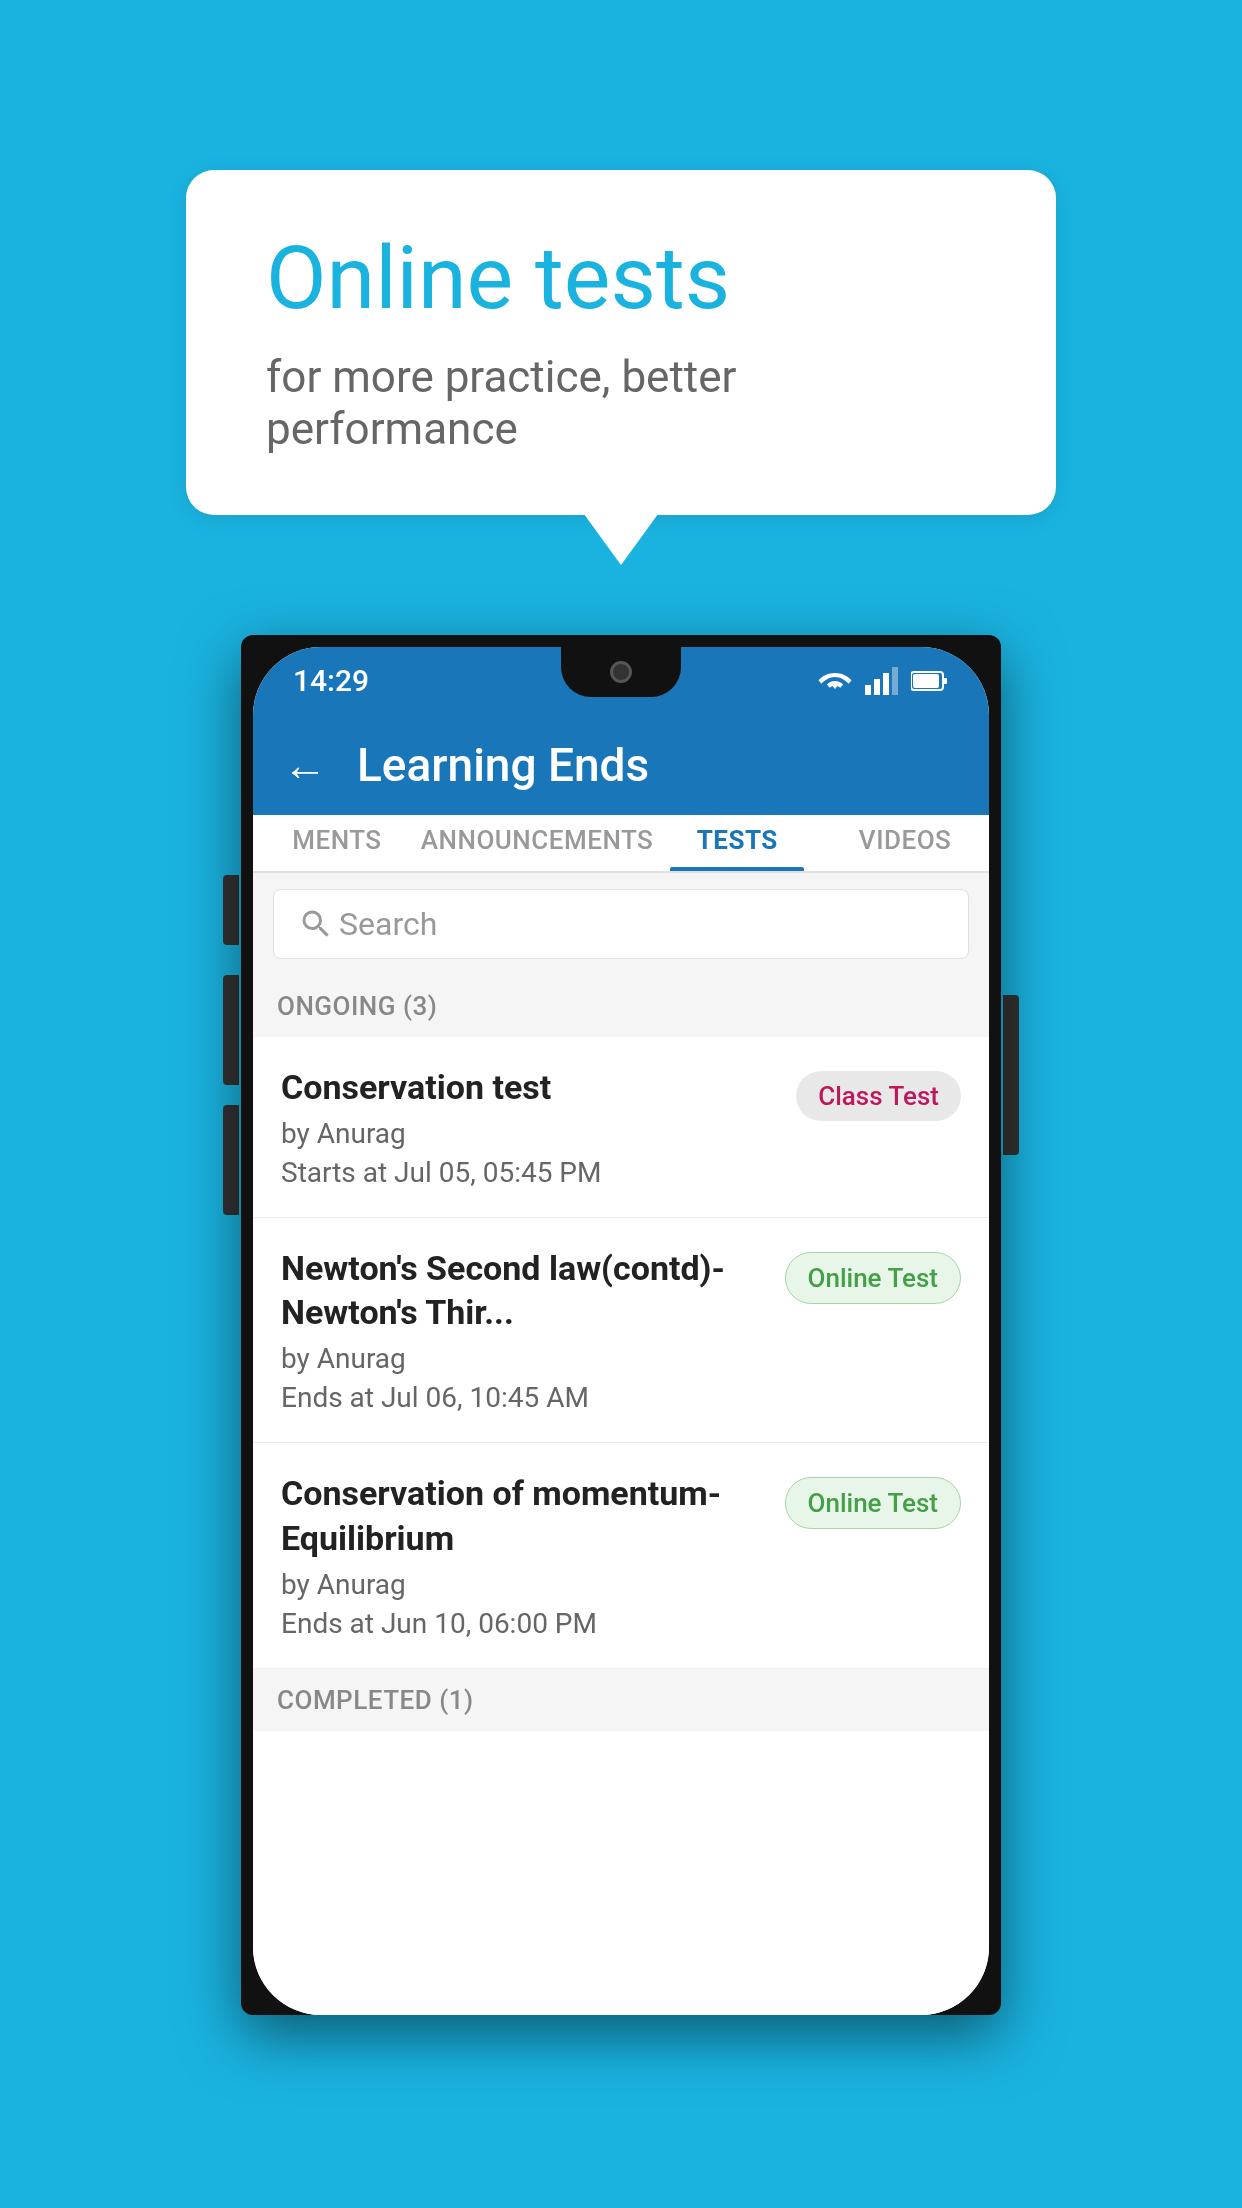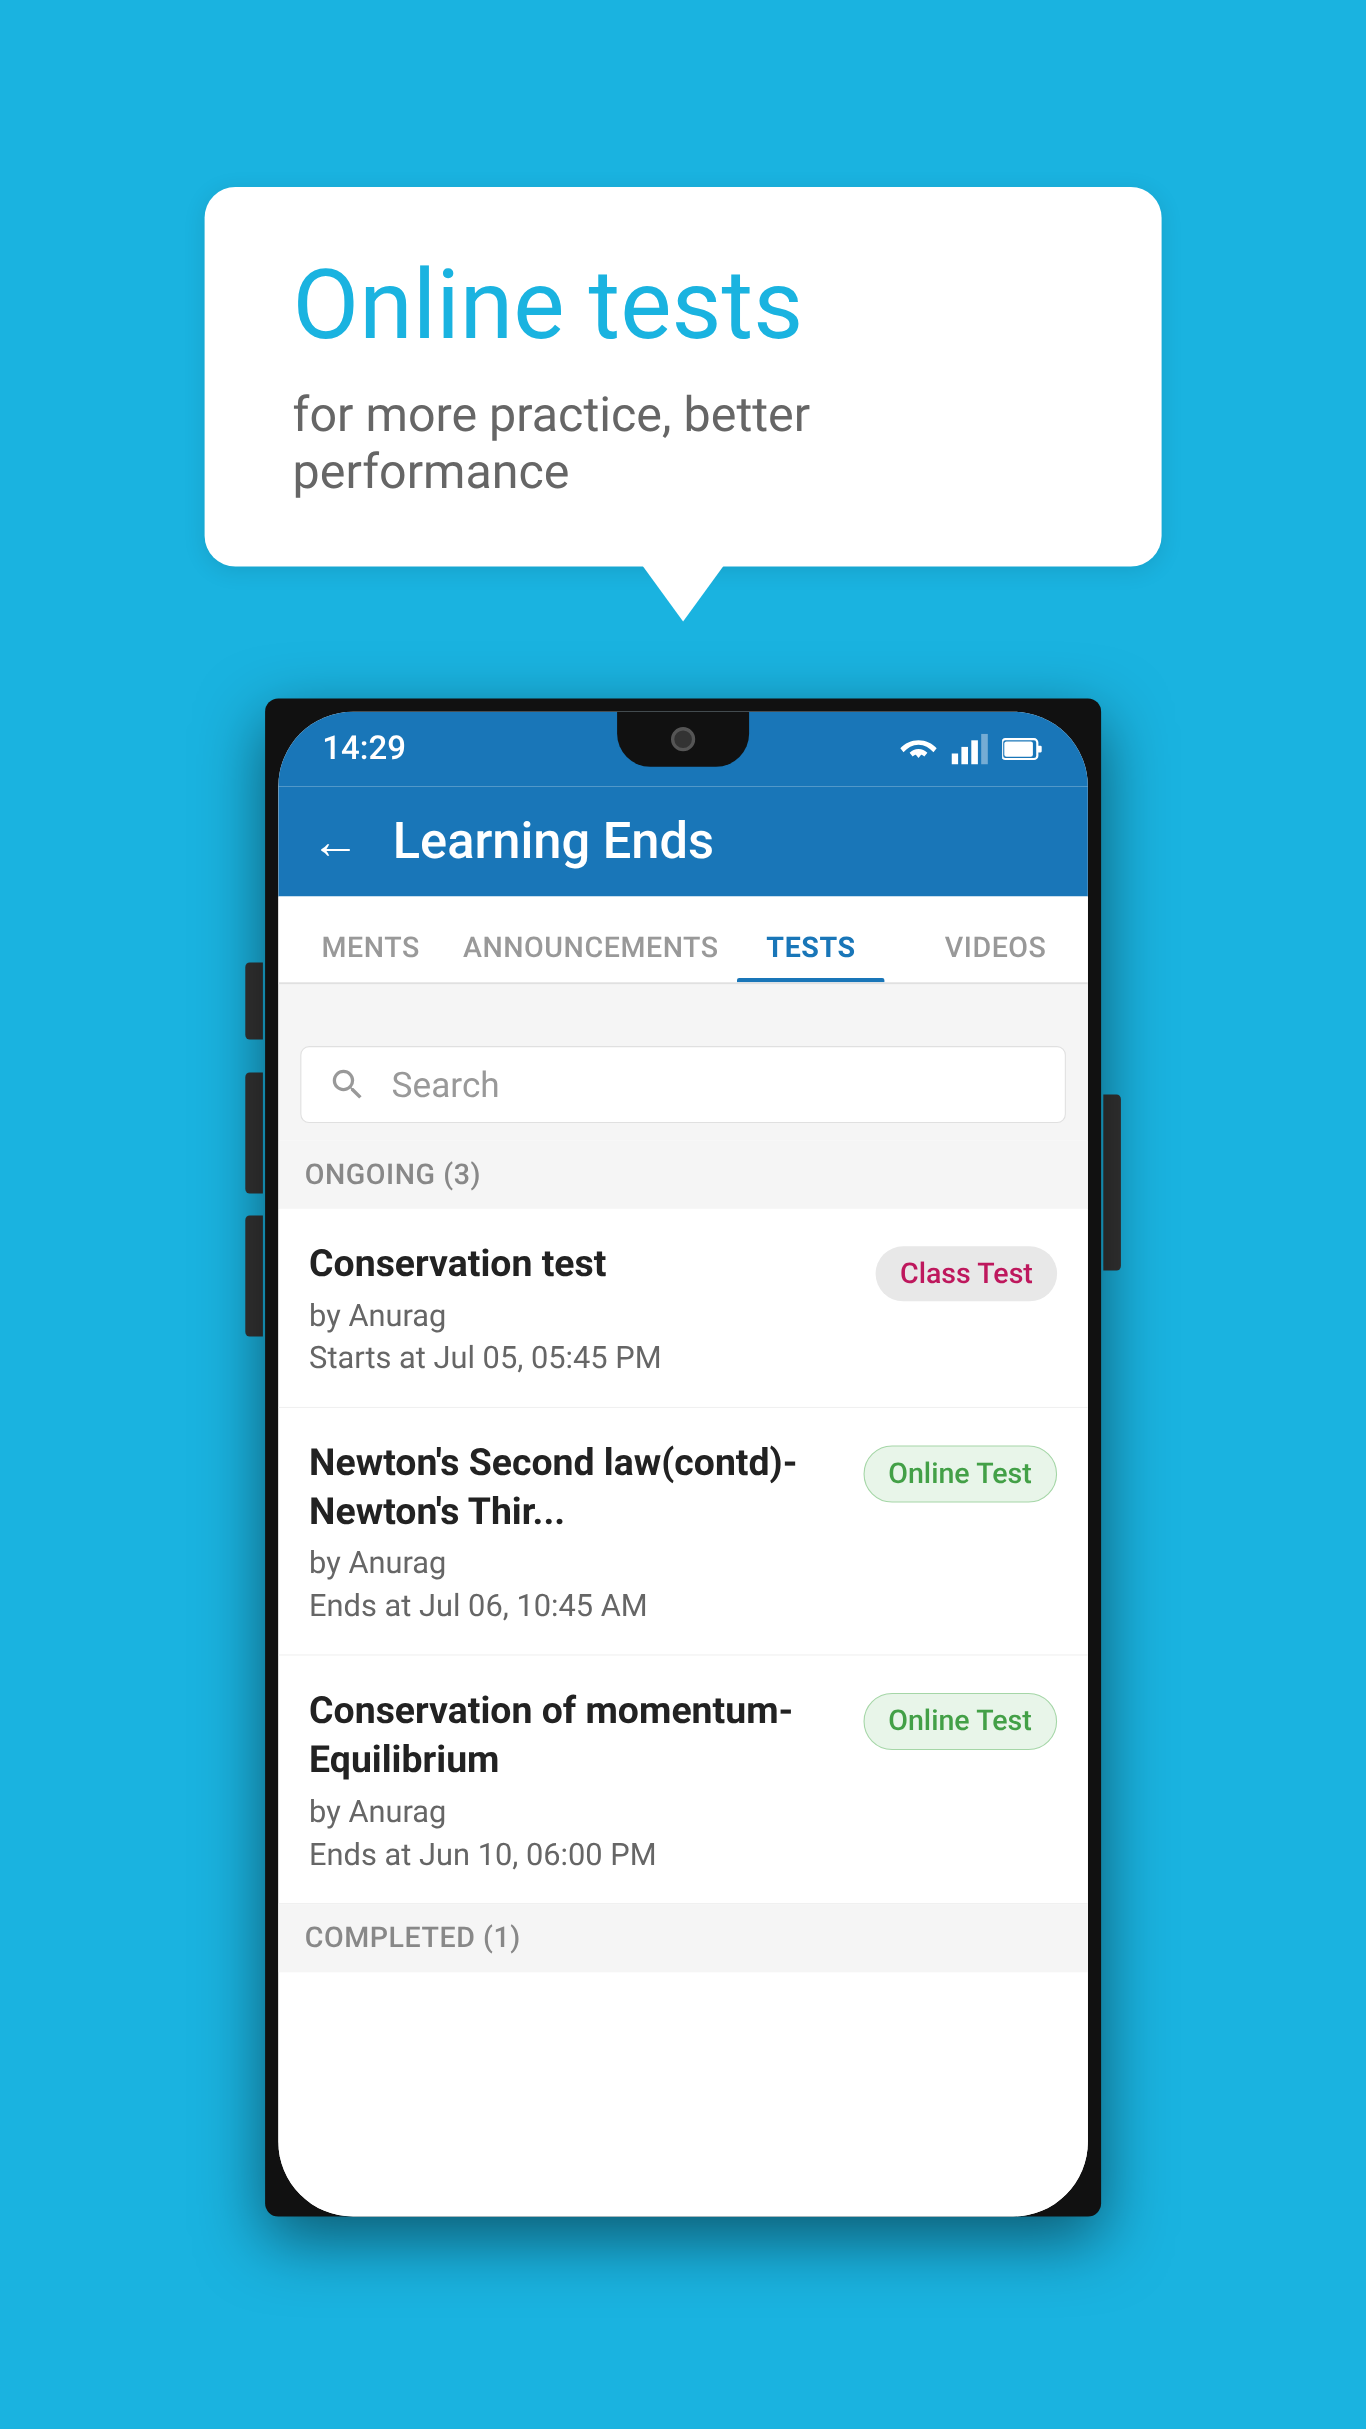--- a/index.html
+++ b/index.html
@@ -184,21 +184,21 @@
 
     .app-title {
       color: white;
       font-size: 46px;
       font-weight: 500;
     }
 
     
     .tabs-container {
       background: white;
-      height: 80px;
+      height: 58px;
       display: flex;
       align-items: flex-end;
       border-bottom: 2px solid #e0e0e0;
       flex-shrink: 0;
       overflow: hidden;
     }
 
     .tab {
       flex: 1;
       text-align: center;
@@ -236,22 +236,21 @@
 
     .search-input {
       background: white;
       border: 1px solid #e0e0e0;
       border-radius: 8px;
       width: 100%;
       height: 70px;
       display: flex;
       align-items: center;
       padding: 0 24px;
-      gap: 22px;
-      margin-top: 40px;
+      gap: 5px;
     }
 
     .search-placeholder {
       font-size: 32px;
       color: #999;
     }
 
     
     .section-header {
       background: #f5f5f5;

